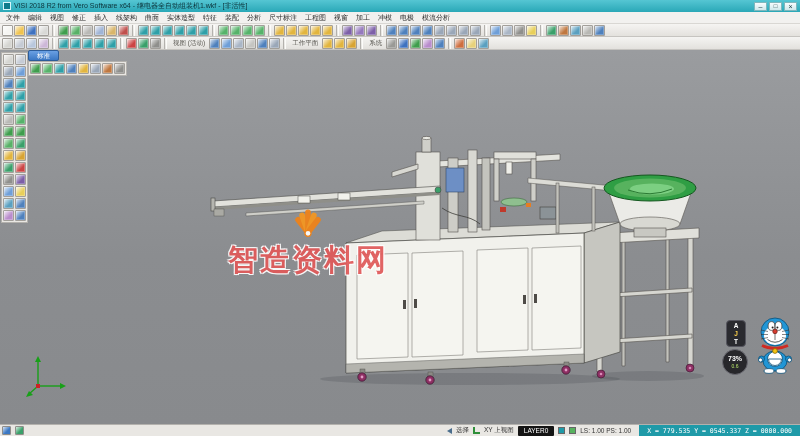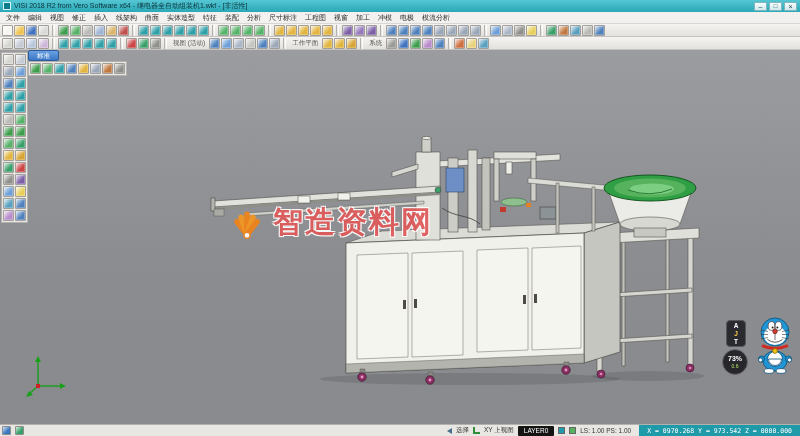--- a/index.html
+++ b/index.html
@@ -40,21 +40,21 @@
   .std-chip{position:absolute;left:28px;top:0;z-index:5;background:linear-gradient(#6aa0e4,#3b78c4);
             color:#fff;font-size:6.5px;line-height:9px;padding:0 8px;border:1px solid #2c5c99;border-radius:2px;}
   .std-icons{position:absolute;left:28px;top:11px;z-index:5;display:flex;gap:1px;background:#e9e7e3;
              padding:1px;border:1px solid #b3b1ad;}
 
   
   .dock{position:absolute;left:1px;top:2px;z-index:5;width:27px;display:flex;flex-wrap:wrap;gap:1px;
         background:#e9e7e3;padding:1px;border:1px solid #b3b1ad;align-content:flex-start;}
 
   
-  .watermark{position:absolute;left:228px;top:152px;z-index:4;display:flex;align-items:center;gap:7px;opacity:.93;}
+  .watermark{position:absolute;left:228px;top:152px;z-index:4;display:flex;align-items:center;opacity:.93;flex-direction:column;}
   .wm-text{font-size:30px;font-weight:bold;letter-spacing:2px;color:#e05a5a;white-space:nowrap;
            text-shadow:-1px -1px 0 #fff,1px -1px 0 #fff,-1px 1px 0 #fff,1px 1px 0 #fff;}
 
   
   .triad{position:absolute;left:24px;bottom:26px;z-index:4;}
 
   
   .ajt{position:absolute;right:54px;top:270px;z-index:6;width:20px;height:27px;border-radius:4px;
        background:rgba(25,25,30,.85);border:1px solid #55555e;display:flex;flex-direction:column;
        align-items:center;justify-content:center;}
@@ -425,16 +425,16 @@
     <span class="sb-icon green"></span>
     <span class="sb-flex"></span>
     <span class="sb-arrow"></span>
     <span class="sb-text">选择</span>
     <span class="sb-view-icon"></span>
     <span class="sb-text">XY 上视图</span>
     <span class="sb-chip">LAYER0</span>
     <span class="sb-mini teal"></span>
     <span class="sb-mini green2"></span>
     <span class="sb-text">LS: 1.00  PS: 1.00</span>
-    <span class="sb-coords">X = 0970.268  Y = 973.542  Z = 0000.000</span>
+    <span class="sb-coords">X = 779.535  Y = 0545.337  Z = 0000.000</span>
   </div>
 
 </div>
 
 </body></html>

